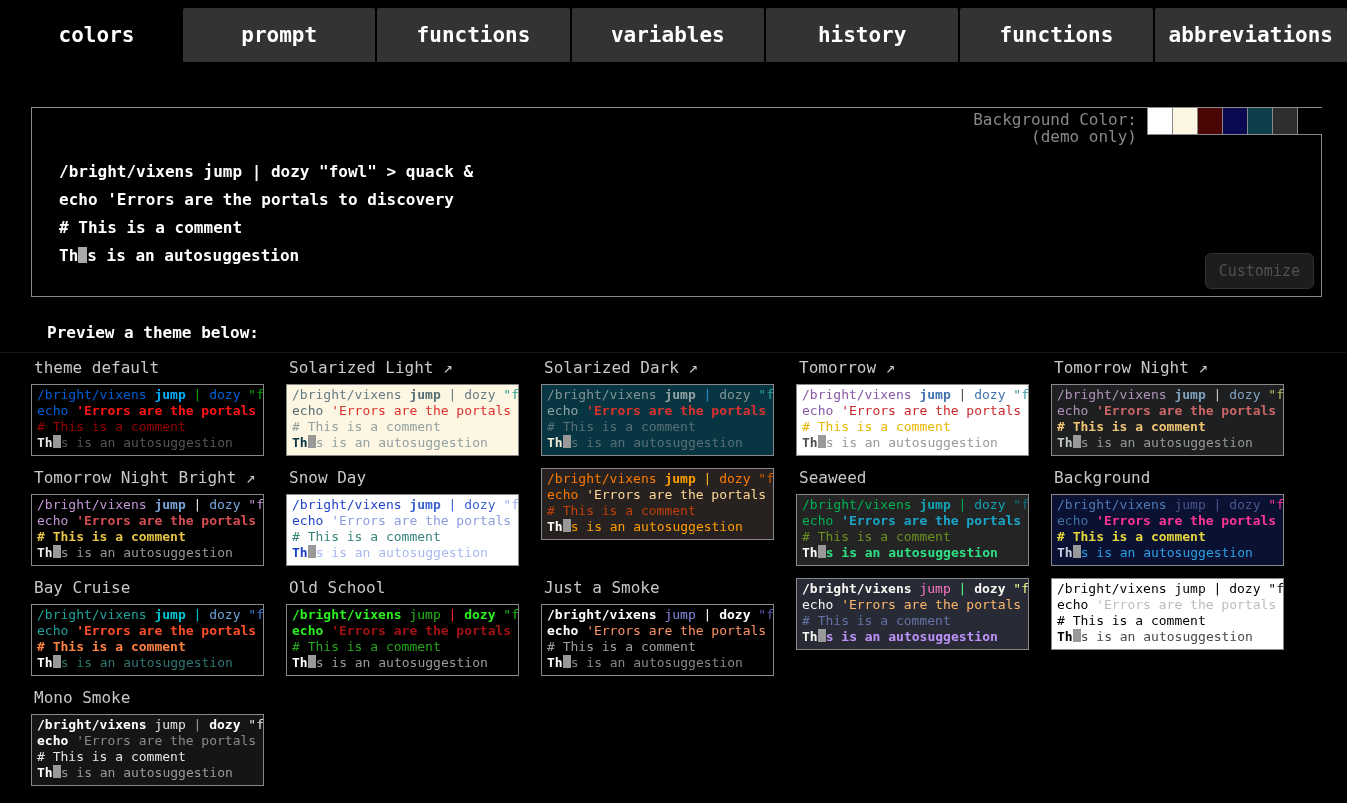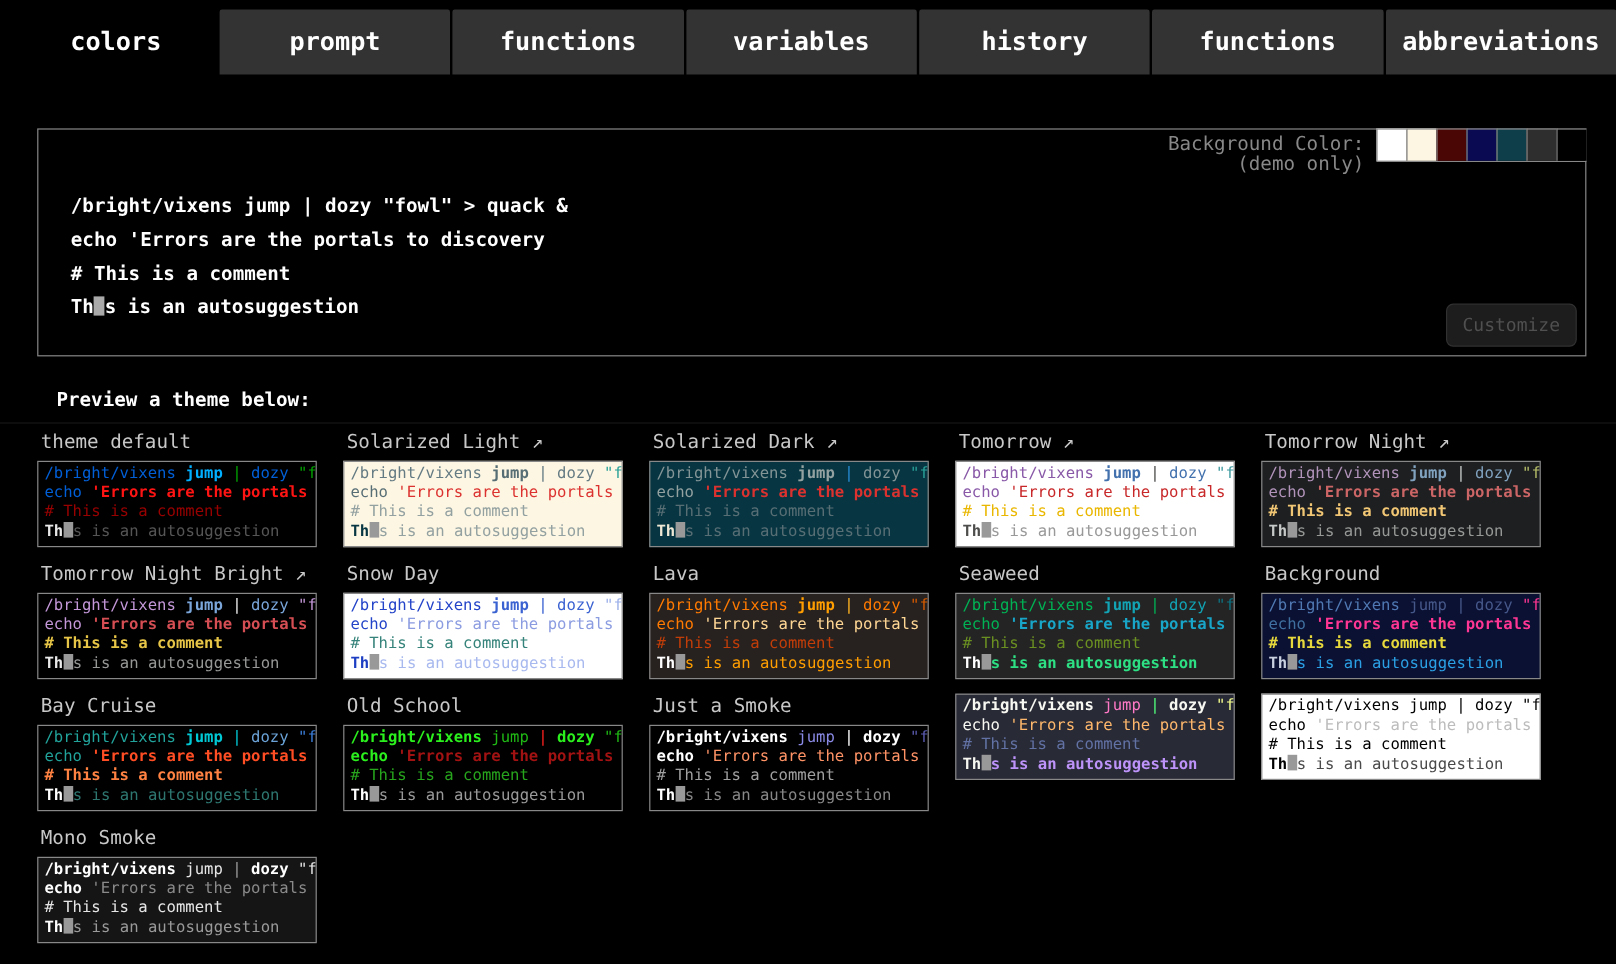--- a/index.html
+++ b/index.html
@@ -204,21 +204,20 @@
       <div>
         <div class="theme-title">Snow Day</div>
         <div class="theme-card" style="background: rgb(255, 255, 255);">
           <div class="card-line"><span style="color: rgb(35, 67, 200);">/bright/vixens</span> <span style="color: rgb(59, 98, 209); font-weight: bold;">jump</span> <span style="color: rgb(59, 98, 209);">|</span> <span style="color: rgb(59, 98, 209);">dozy</span> <span style="color: rgb(158, 178, 234);">"fowl" &gt; quack &amp;</span></div>
           <div class="card-line"><span style="color: rgb(35, 67, 200);">echo</span> <span style="color: rgb(139, 156, 224);">'Errors are the portals to discovery</span></div>
           <div class="card-line"><span style="color: rgb(53, 131, 122);"># This is a comment</span></div>
           <div class="card-line"><span style="color: rgb(29, 62, 194); font-weight: bold;">Th</span><span class="card-cursor"></span><span style="color: rgb(168, 185, 239);">s is an autosuggestion</span></div>
         </div>
       </div>
       <div>
-        <div class="theme-title">Lava</div>
         <div class="theme-card" style="background: rgb(39, 34, 32);">
           <div class="card-line"><span style="color: rgb(255, 122, 0);">/bright/vixens</span> <span style="color: rgb(255, 158, 0); font-weight: bold;">jump</span> <span style="color: rgb(255, 181, 32);">|</span> <span style="color: rgb(255, 122, 0);">dozy</span> <span style="color: rgb(212, 90, 0);">"fowl" &gt; quack &amp;</span></div>
           <div class="card-line"><span style="color: rgb(255, 122, 0);">echo</span> <span style="color: rgb(255, 215, 149);">'Errors are the portals to discovery</span></div>
           <div class="card-line"><span style="color: rgb(194, 61, 8);"># This is a comment</span></div>
           <div class="card-line"><span style="color: rgb(255, 255, 255); font-weight: bold;">Th</span><span class="card-cursor"></span><span style="color: rgb(255, 158, 0);">s is an autosuggestion</span></div>
         </div>
       </div>
       <div>
         <div class="theme-title">Seaweed</div>
         <div class="theme-card" style="background: rgb(36, 36, 36);">

